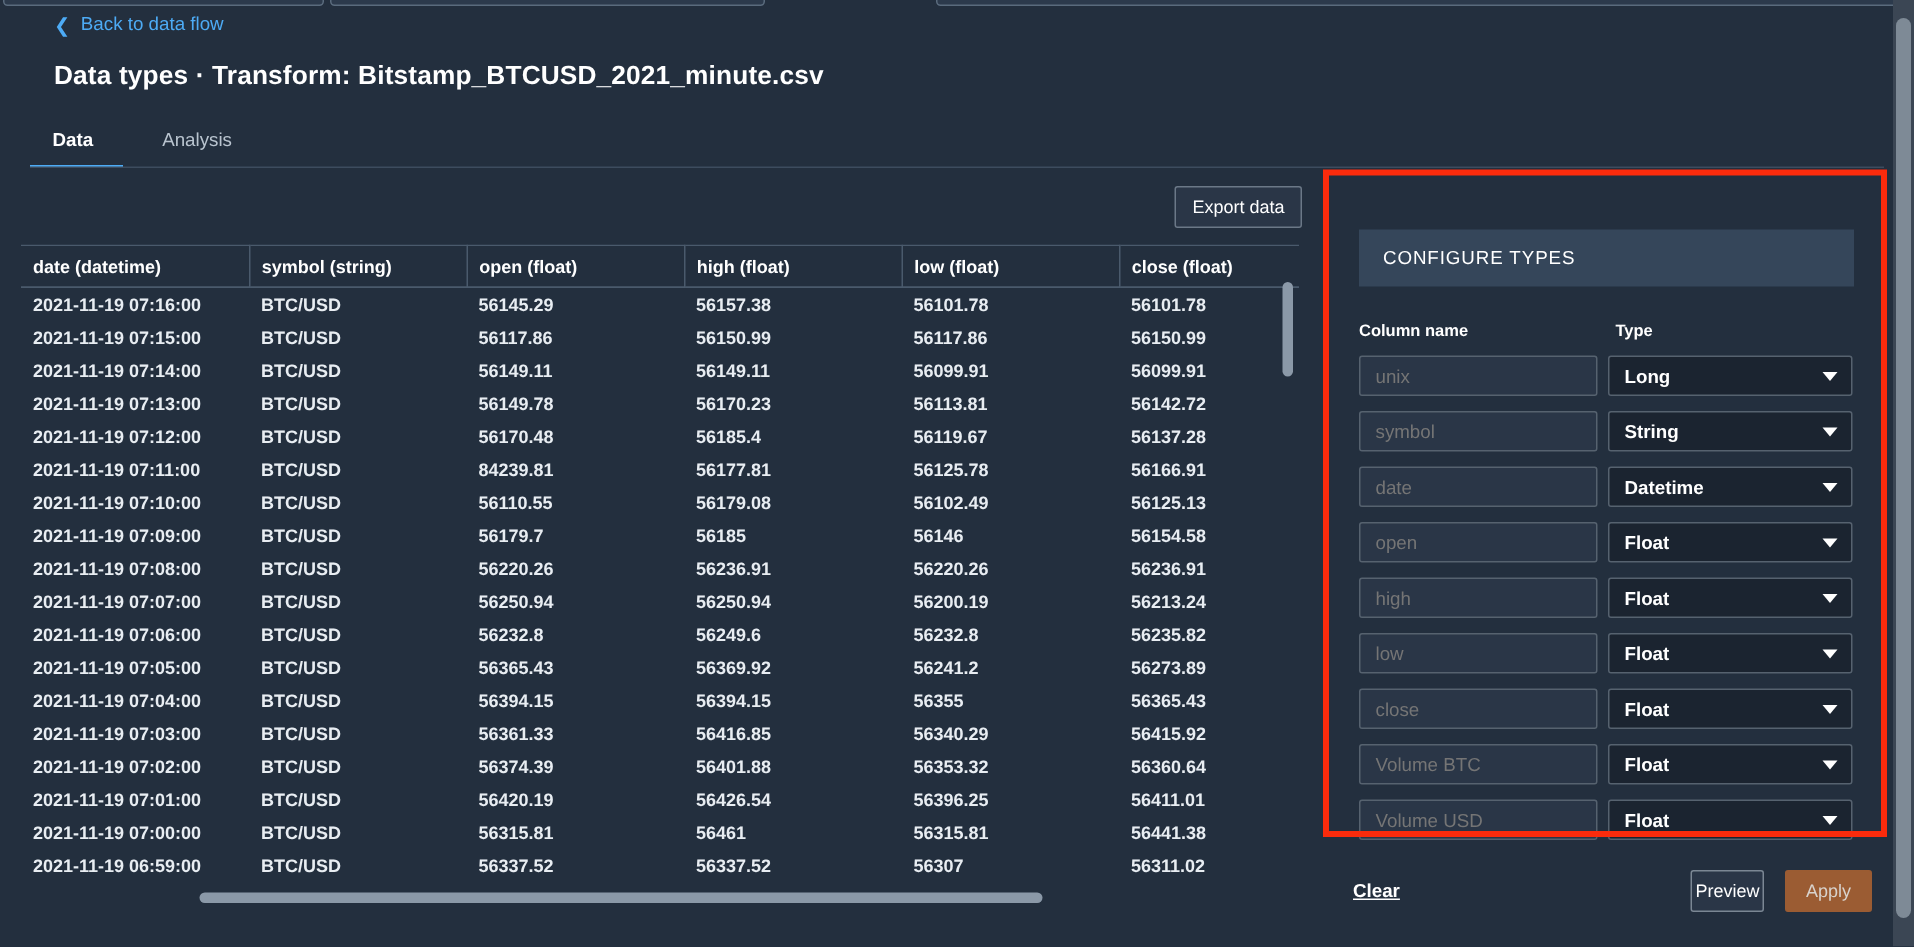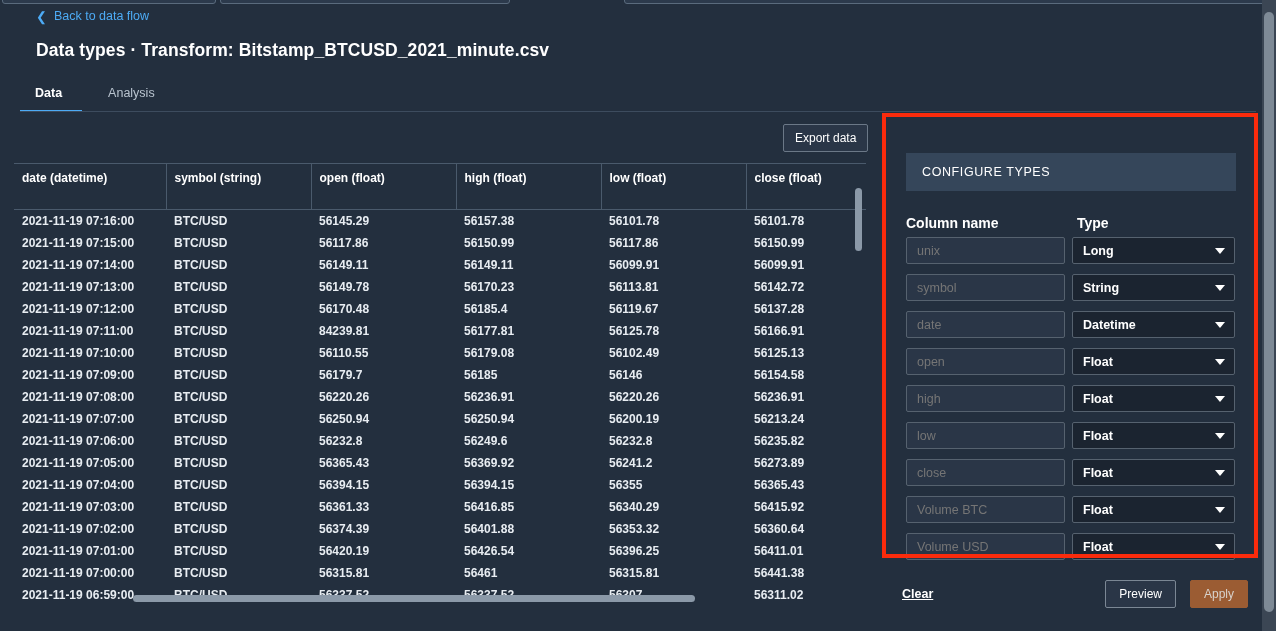--- a/index.html
+++ b/index.html
@@ -57,21 +57,21 @@
   }
 
   
   .table-wrap {
     position: absolute; left: 14px; top: 163px; width: 852px; height: 438px;
     overflow: hidden;
   }
   table.grid { border-collapse: collapse; width: 100%; table-layout: fixed; }
   table.grid th {
     text-align: left; font-size: 12px; font-weight: bold; color: #ffffff;
-    padding: 7px 8px 24px 8px; border-right: 1px solid #4a5a6c;
+    padding: 7px 8px 6px 8px; border-right: 1px solid #4a5a6c;
     border-top: 1px solid #4a5a6c; border-bottom: 1px solid #4a5a6c;
     background: #232f3e; white-space: nowrap;
   }
   table.grid th:last-child { border-right: none; }
   table.grid td {
     font-size: 12px; font-weight: bold; color: #e8edf2;
     padding: 4px 8px; white-space: nowrap;
   }
   .col-date { width: 152px; } .col-sym { width: 145px; margin-left: 40px; }
   .col-open { width: 145px; } .col-high { width: 145px; }
@@ -98,21 +98,21 @@
     position: absolute; left: 886px; top: 117px; width: 368px; height: 485px;
     background: #232f3e;
   }
   .panel-header {
     position: absolute; left: 20px; top: 36px; width: 330px; height: 38px;
     background: #35465a; display: flex; align-items: center; padding-left: 16px;
     font-size: 12.5px; color: #ffffff; letter-spacing: .6px;
   }
   .col-labels {
     position: absolute; left: 20px; top: 98px; width: 330px;
-    display: flex; font-size: 14px; font-weight: bold; color: #ffffff;
+    display: flex; font-size: 11px; font-weight: bold; color: #ffffff;
   }
   .col-labels .l1 { width: 171px; }
   .rows { position: absolute; left: 20px; top: 120px; width: 336px; }
   .trow { display: flex; gap: 7px; margin-bottom: 10px; }
   .name-input {
     width: 159px; height: 27px; background: #2a3647;
     border: 1px solid #56626f; border-radius: 2px;
     color: #9aa7b4; font-size: 12.5px; padding: 0 10px;
     font-family: "Liberation Sans", sans-serif; outline: none;
   }
@@ -131,21 +131,21 @@
   
   .footer-bar {
     position: absolute; left: 886px; top: 570px; width: 368px; height: 48px;
     display: flex; align-items: center;
   }
   .clear-link {
     position: absolute; left: 16px; font-size: 12.5px; font-weight: bold;
     color: #ffffff; cursor: pointer; text-decoration: underline;
   }
   .preview-btn {
-    position: absolute; right: 78px; padding: 6px 13px; font-size: 12px;
+    position: absolute; right: 78px; padding: 6px 2px; font-size: 12px;
     color: #ffffff; background: #2a3647; border: 1px solid #7b8794;
     border-radius: 2px; cursor: pointer;
   }
   .apply-btn {
     position: absolute; right: 6px; padding: 6px 13px; font-size: 12px;
     color: #d8d2cc; background: #9b5c33; border: 1px solid #9b5c33;
     border-radius: 2px; cursor: pointer;
   }
 
   

